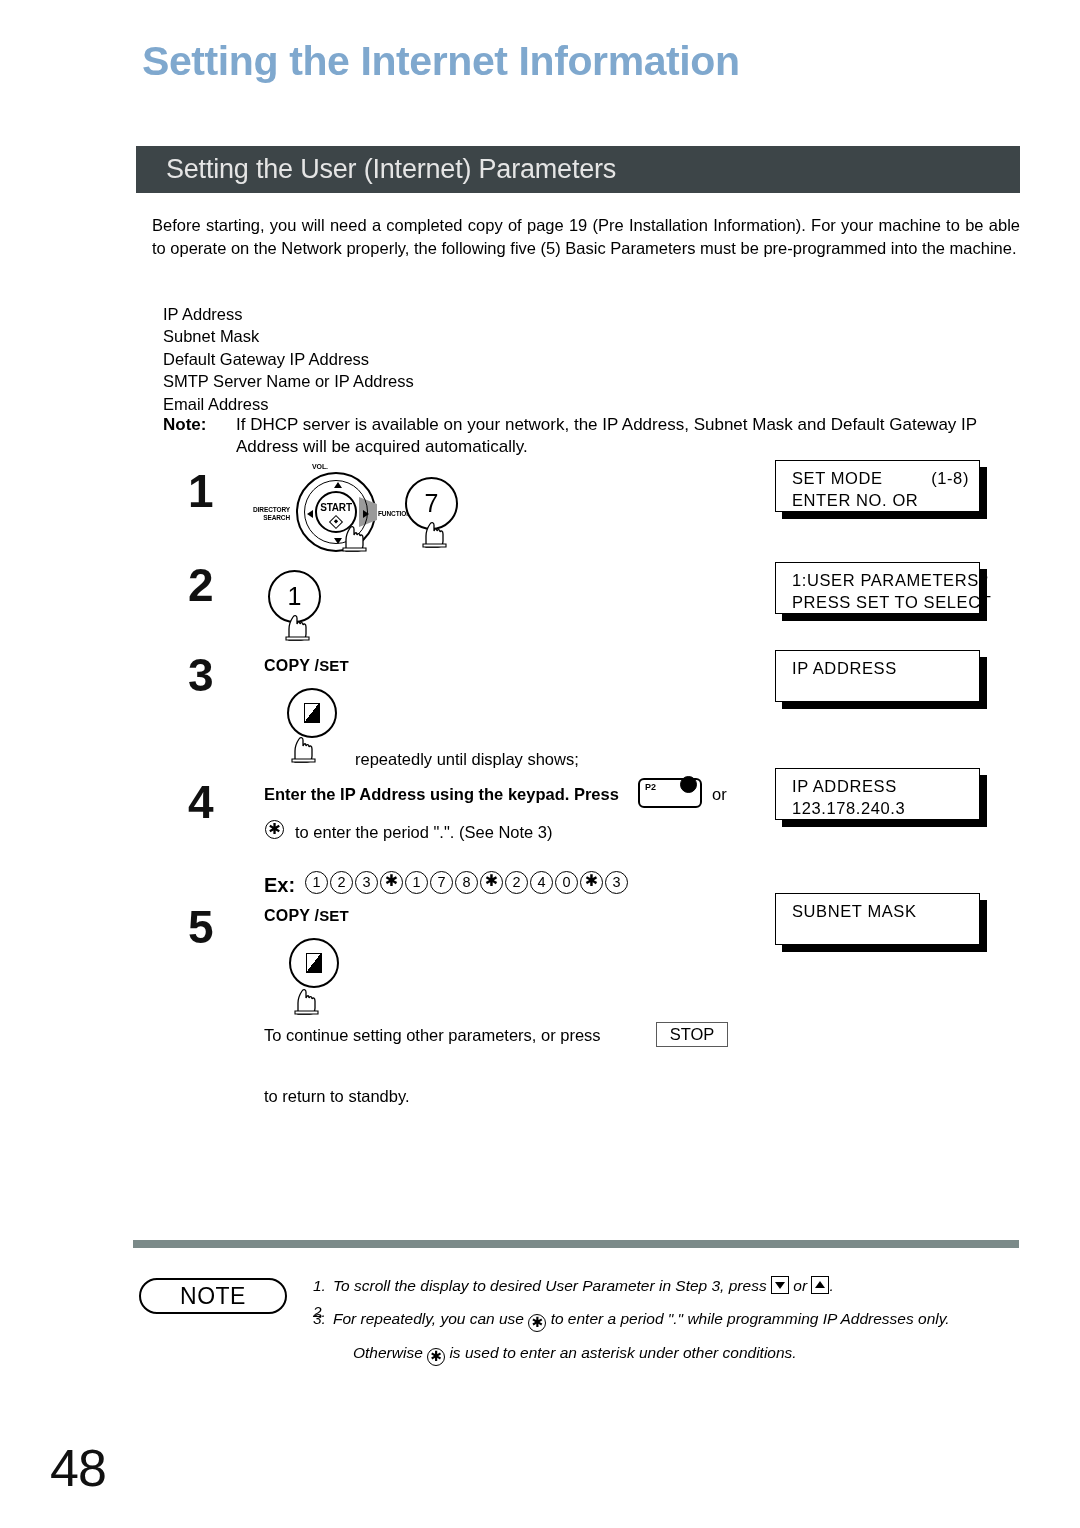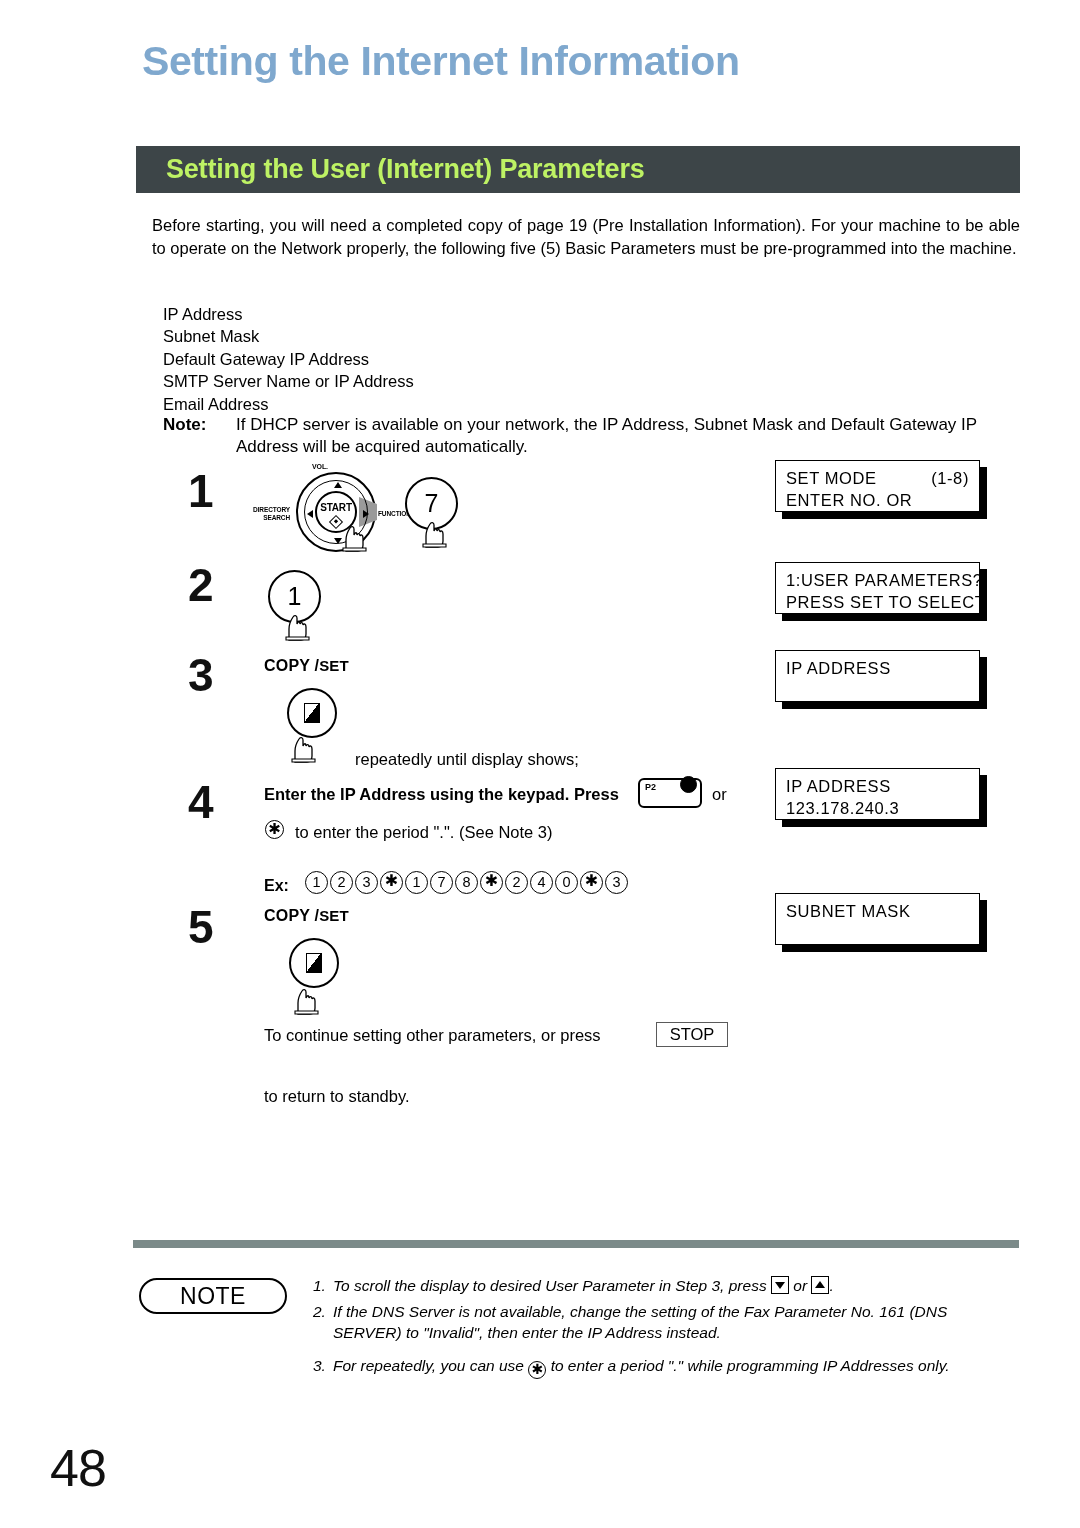--- a/index.html
+++ b/index.html
@@ -36,23 +36,23 @@
     top: 146px;
     width: 884px;
     height: 47px;
     background: #3d4548;
   }
   .section-bar-label {
     position: absolute;
     left: 30px;
     top: 50%;
     transform: translateY(-52%);
-    color: #bef264;
+    color: #e5e5e5;
     font-size: 27px;
-    font-weight: bold;
+    font-weight: normal;
     letter-spacing: -0.2px;
     white-space: nowrap;
   }
 
   
   .intro {
     position: absolute;
     left: 152px;
     top: 214px;
     width: 868px;
@@ -273,21 +273,21 @@
   .btext {
     position: absolute;
     font-size: 16.5px;
     line-height: 23px;
     white-space: nowrap;
   }
   #txt-repeatedly { left: 355px; top: 748px; }
   #txt-step4a     { left: 264px; top: 783px; font-weight: bold; }
   #txt-or         { left: 712px; top: 783px; }
   #txt-step4b     { left: 295px; top: 821px; }
-  #txt-ex-label   { left: 264px; top: 874px; font-weight: bold; font-size: 16px; }
+  #txt-ex-label   { left: 264px; top: 874px; font-weight: bold; font-size: 20px; }
   #txt-step5a     { left: 264px; top: 1024px; }
   #txt-step5b     { left: 264px; top: 1050px; margin-top: 35px; }
 
   
   .astkey {
     display: inline-block;
     width: 19px; height: 19px;
     border: 1.4px solid #000;
     border-radius: 50%;
     box-sizing: border-box;
@@ -357,21 +357,21 @@
     background: #fff;
   }
 
   
   .lcd {
     position: absolute;
     background: #ffffff;
     border: 1.6px solid #000;
     box-sizing: border-box;
     box-shadow: 7px 7px 0 0 #000;
-    padding: 6px 10px 4px 10px;
+    padding: 6px 10px 4px 16px;
     font-family: "Liberation Sans", sans-serif;
     font-size: 16.5px;
     line-height: 22px;
     letter-spacing: 0.6px;
     white-space: nowrap;
   }
   #lcd-1 { left: 775px; top: 460px; width: 205px; height: 52px; }
   #lcd-2 { left: 775px; top: 562px; width: 205px; height: 52px; }
   #lcd-3 { left: 775px; top: 650px; width: 205px; height: 52px; }
   #lcd-4 { left: 775px; top: 768px; width: 205px; height: 52px; }
@@ -627,24 +627,28 @@
   <div class="note-item">
     <span class="num">1.</span>
     <span>To scroll the display to desired User Parameter in Step 3, press</span>
     <span class="arrowbox down"><span class="t"></span></span>
     <span>or</span>
     <span class="arrowbox up"><span class="t"></span></span><span>.</span>
   </div>
 
   <div class="note-item">
     <span class="num">2.</span>
-    <span>If the DNS Server is not available, change the setting of the Fax Parameter No. 161 (DNS SERVER) to "Invalid", then enter the IP Address instead.</span>
   </div>
 
   <div class="note-item" style="margin-top:12px;">
     <span class="num">3.</span>
     <span>For repeatedly, you can use</span>
     <span class="inl-ast">✱</span>
     <span>to enter a period "." while programming IP Addresses only.</span>
+    <div class="note-sub">
+      <span>Otherwise</span>
+      <span class="inl-ast">✱</span>
+      <span>is used to enter an asterisk under other conditions.</span>
+    </div>
   </div>
 </div>
 
 <div class="page-number">48</div>
 
 </body></html>

